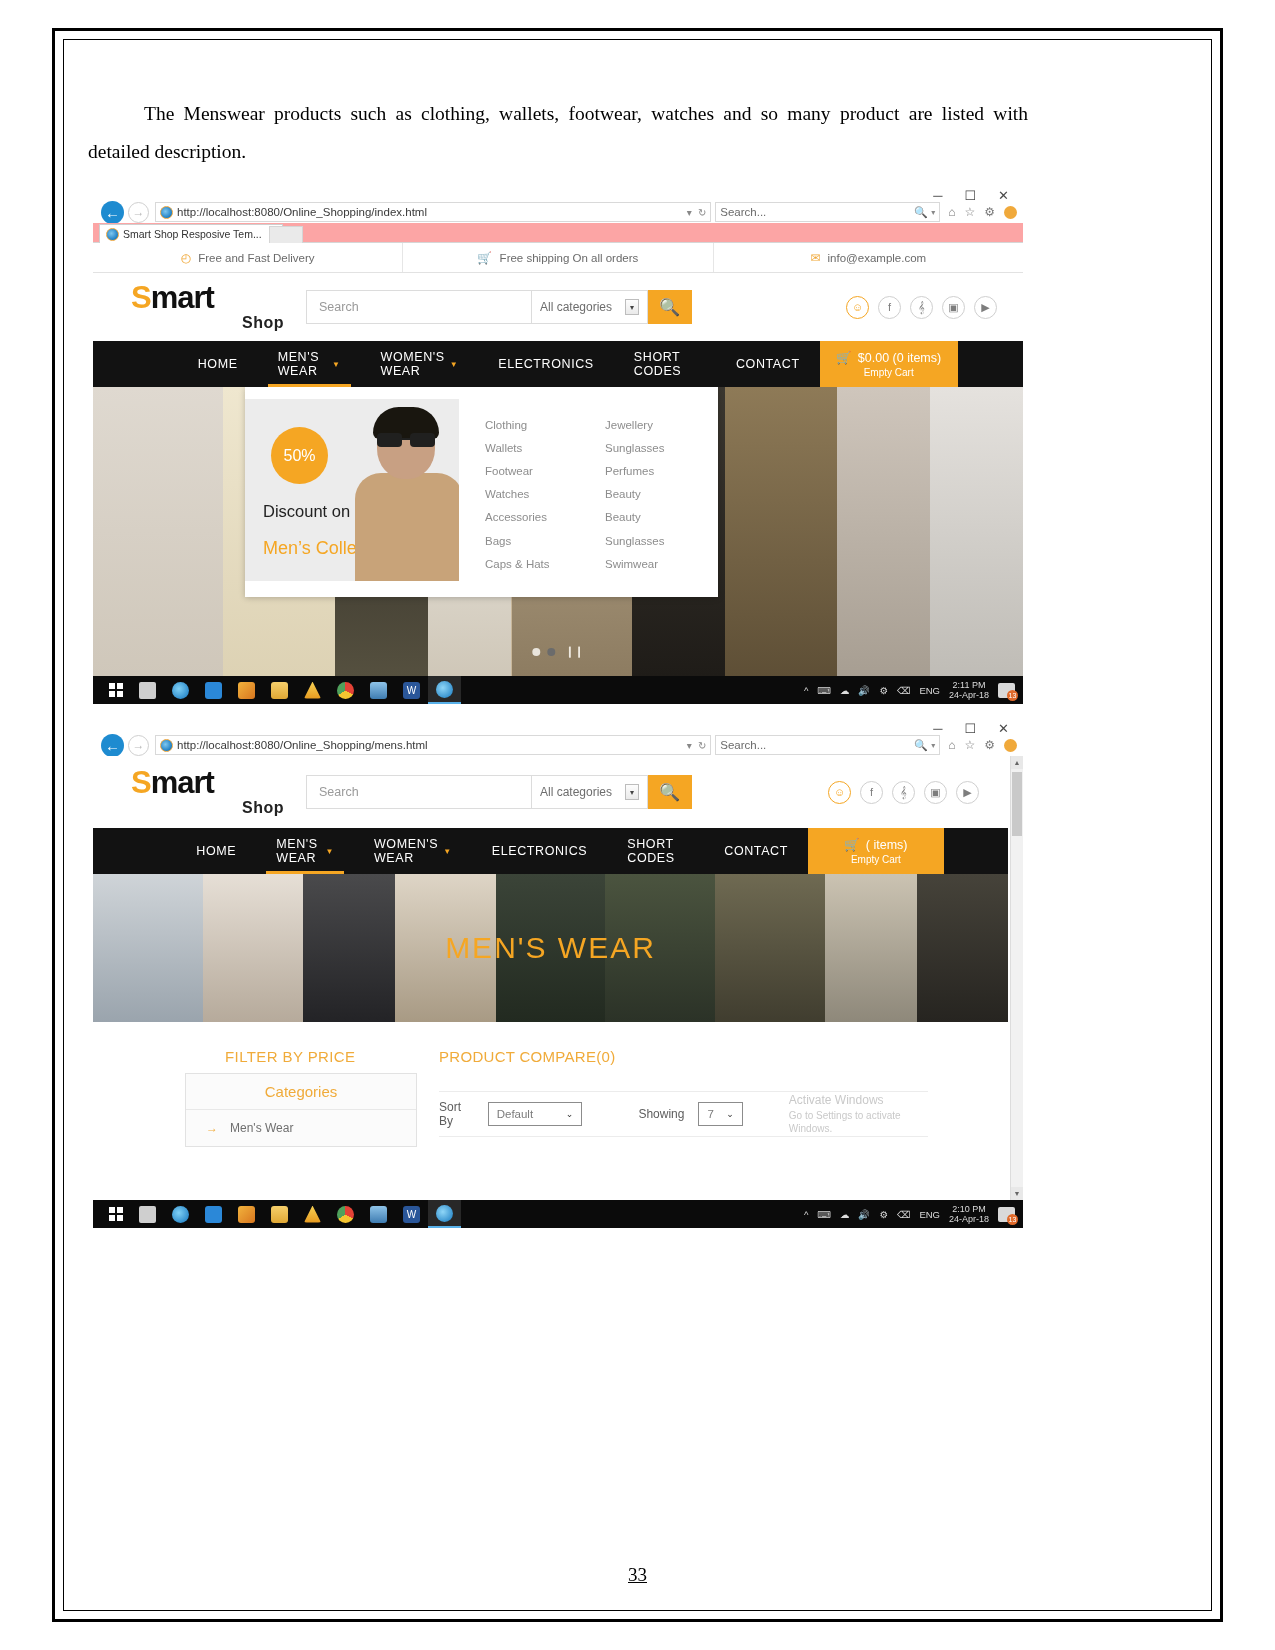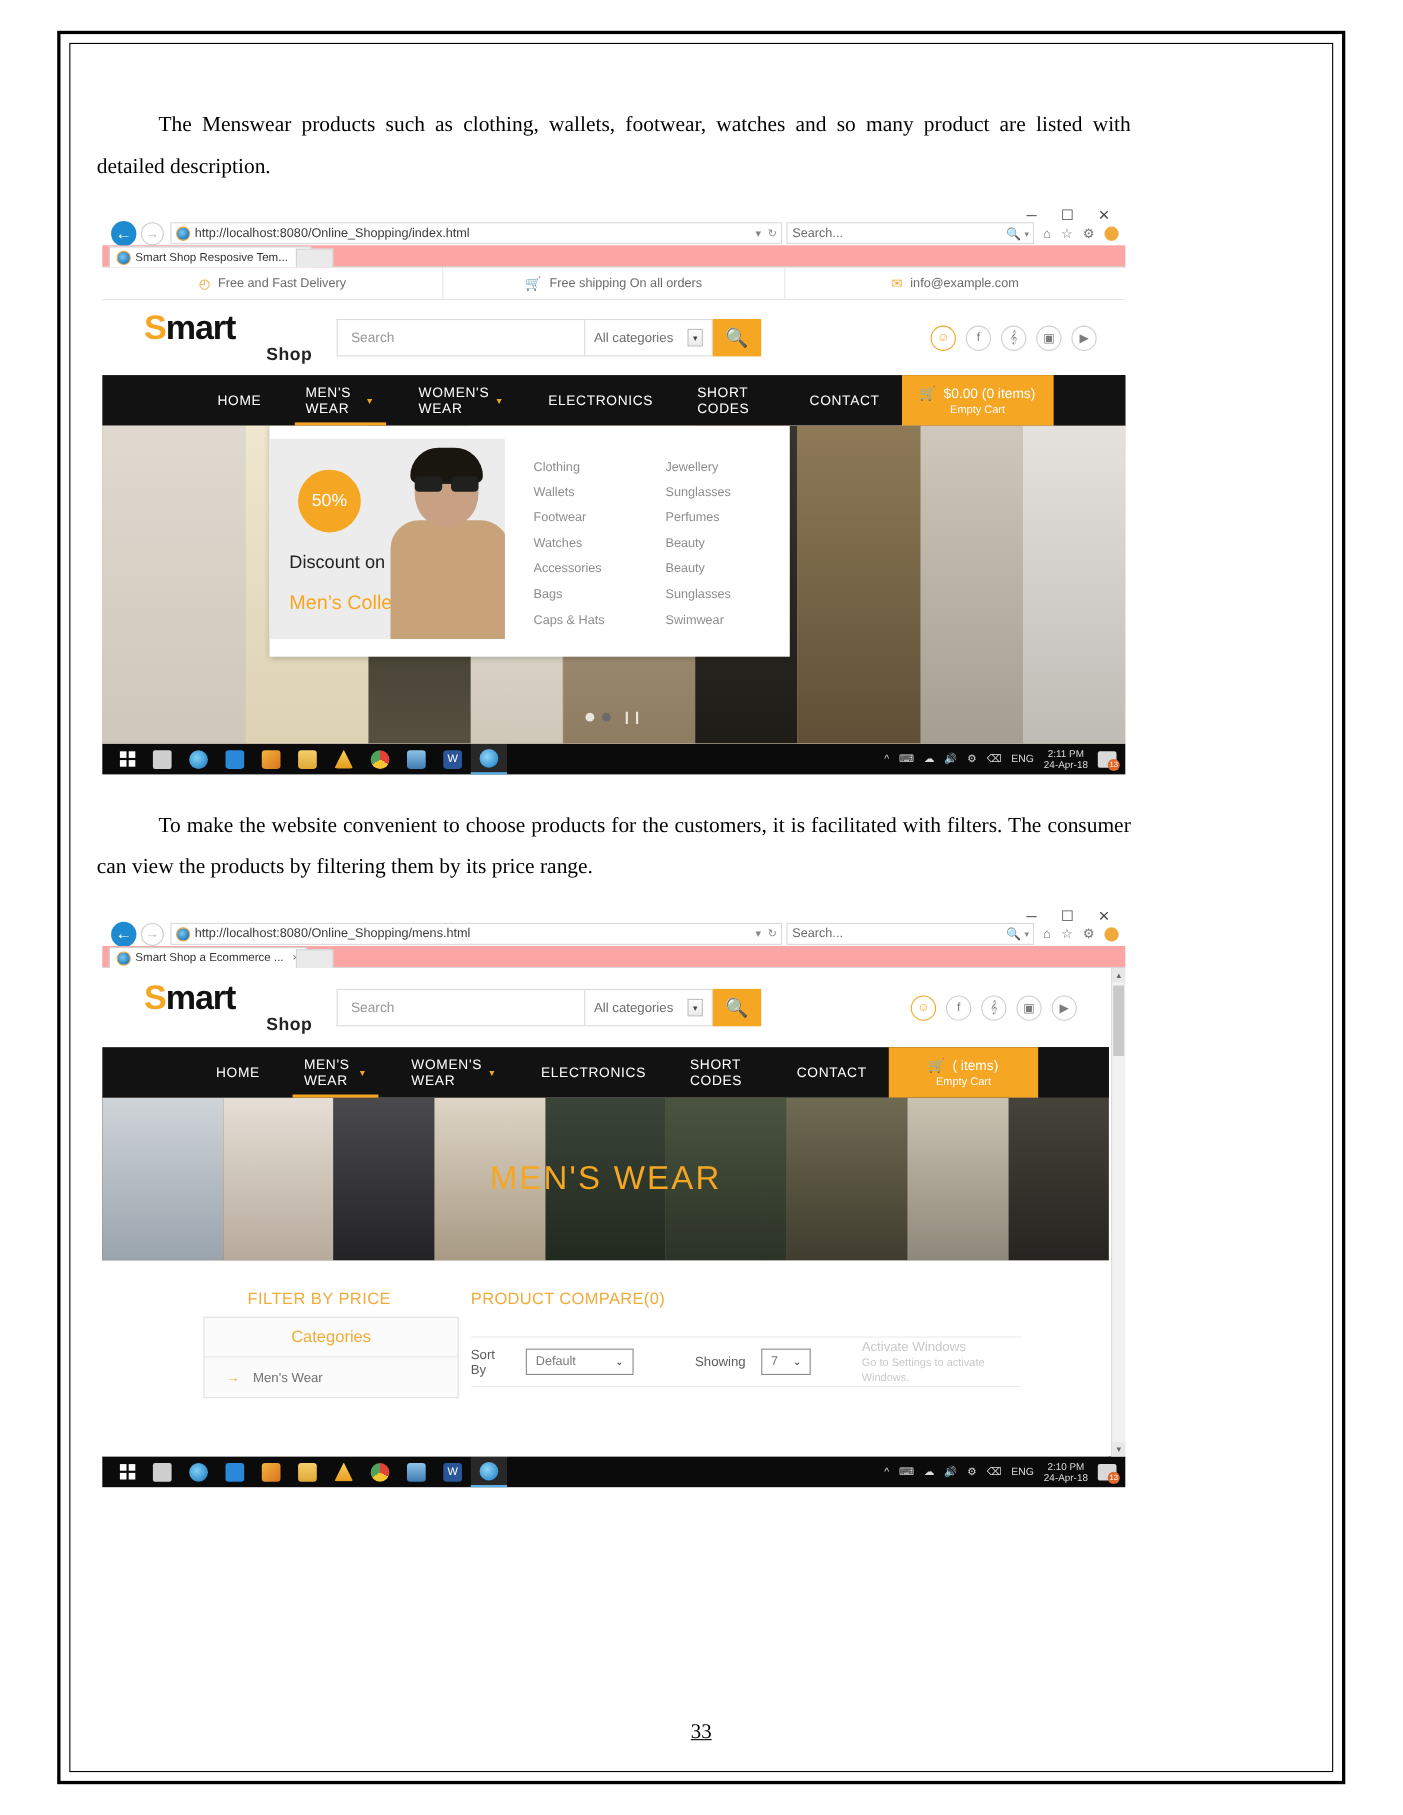--- a/index.html
+++ b/index.html
@@ -340,21 +340,21 @@
   .catbox .catttl{
     text-align:center; padding:9px 0;
     font-family:"Liberation Sans", sans-serif; font-size:15px; color:#f0ab3a;
     border-bottom:1px solid #e8e8e8;
   }
   .catbox .catrow{
     display:flex;align-items:center;gap:12px;padding:11px 20px;
     font-family:"Liberation Sans", sans-serif; font-size:12px; color:#6f6f6f;
   }
   .catbox .catrow .ar{ color:#f0ab3a; font-size:12px;}
-  .col-right{ position:absolute; left:335px; top:26px; right:80px;}
+  .col-right{ position:absolute; left:346px; top:26px; right:80px;}
   .pc-ttl{
     font-family:"Liberation Sans", sans-serif; font-size:15px; color:#f0ab3a;
     letter-spacing:0.3px;
   }
   .sortrow{
     margin-top:26px; border-top:1px solid #ececec; border-bottom:1px solid #ececec;
     height:46px; display:flex; align-items:center; gap:14px;
     font-family:"Liberation Sans", sans-serif; font-size:12px; color:#5d5d5d;
   }
   .selbox{
@@ -604,21 +604,20 @@
           <span style="display:block">2:11 PM</span>
           <span style="display:block">24-Apr-18</span>
         </span>
         <span class="notif">
             <span class="n">13</span>
           </span>
       </div>
     </div>
   </div>
 
-  <p class="para" style="margin-top:28px;"><span class="indent"></span><span>To make the website convenient to choose products for the customers, it is facilitated with filters. The consumer can view the products by filtering them by its price range.</span></p>
 
   <div class="browser">
     <div class="chrome-top">
       <div class="win-btns">
         <span>─</span>
         <span>☐</span>
         <span>✕</span>
       </div>
       <div class="addressbar">
         <div class="nav-back">←</div>
@@ -636,28 +635,20 @@
           <span class="mag">🔍</span>
           <span style="font-size:8px;color:#888;margin-left:3px;">▾</span>
         </div>
         <div class="chrome-icons">
           <span>⌂</span>
           <span>☆</span>
           <span>⚙</span>
           <span class="smiley"></span>
         </div>
       </div>
-    </div>
-    <div class="tabrow">
-      <div class="tab">
-        <span class="ie-glyph"></span>
-        <span>Smart Shop a Ecommerce ...</span>
-        <span class="x">×</span>
-      </div>
-      <div class="tab-empty"></div>
     </div>
 
     <div style="position:relative;">
       <div class="siteheader" style="height:72px;">
         <div class="logo">
           <div class="word"><span class="s">S</span><span>mart</span></div>
           <div class="sub">Shop</div>
         </div>
         <div class="searchgroup">
           <div class="sg-input">

